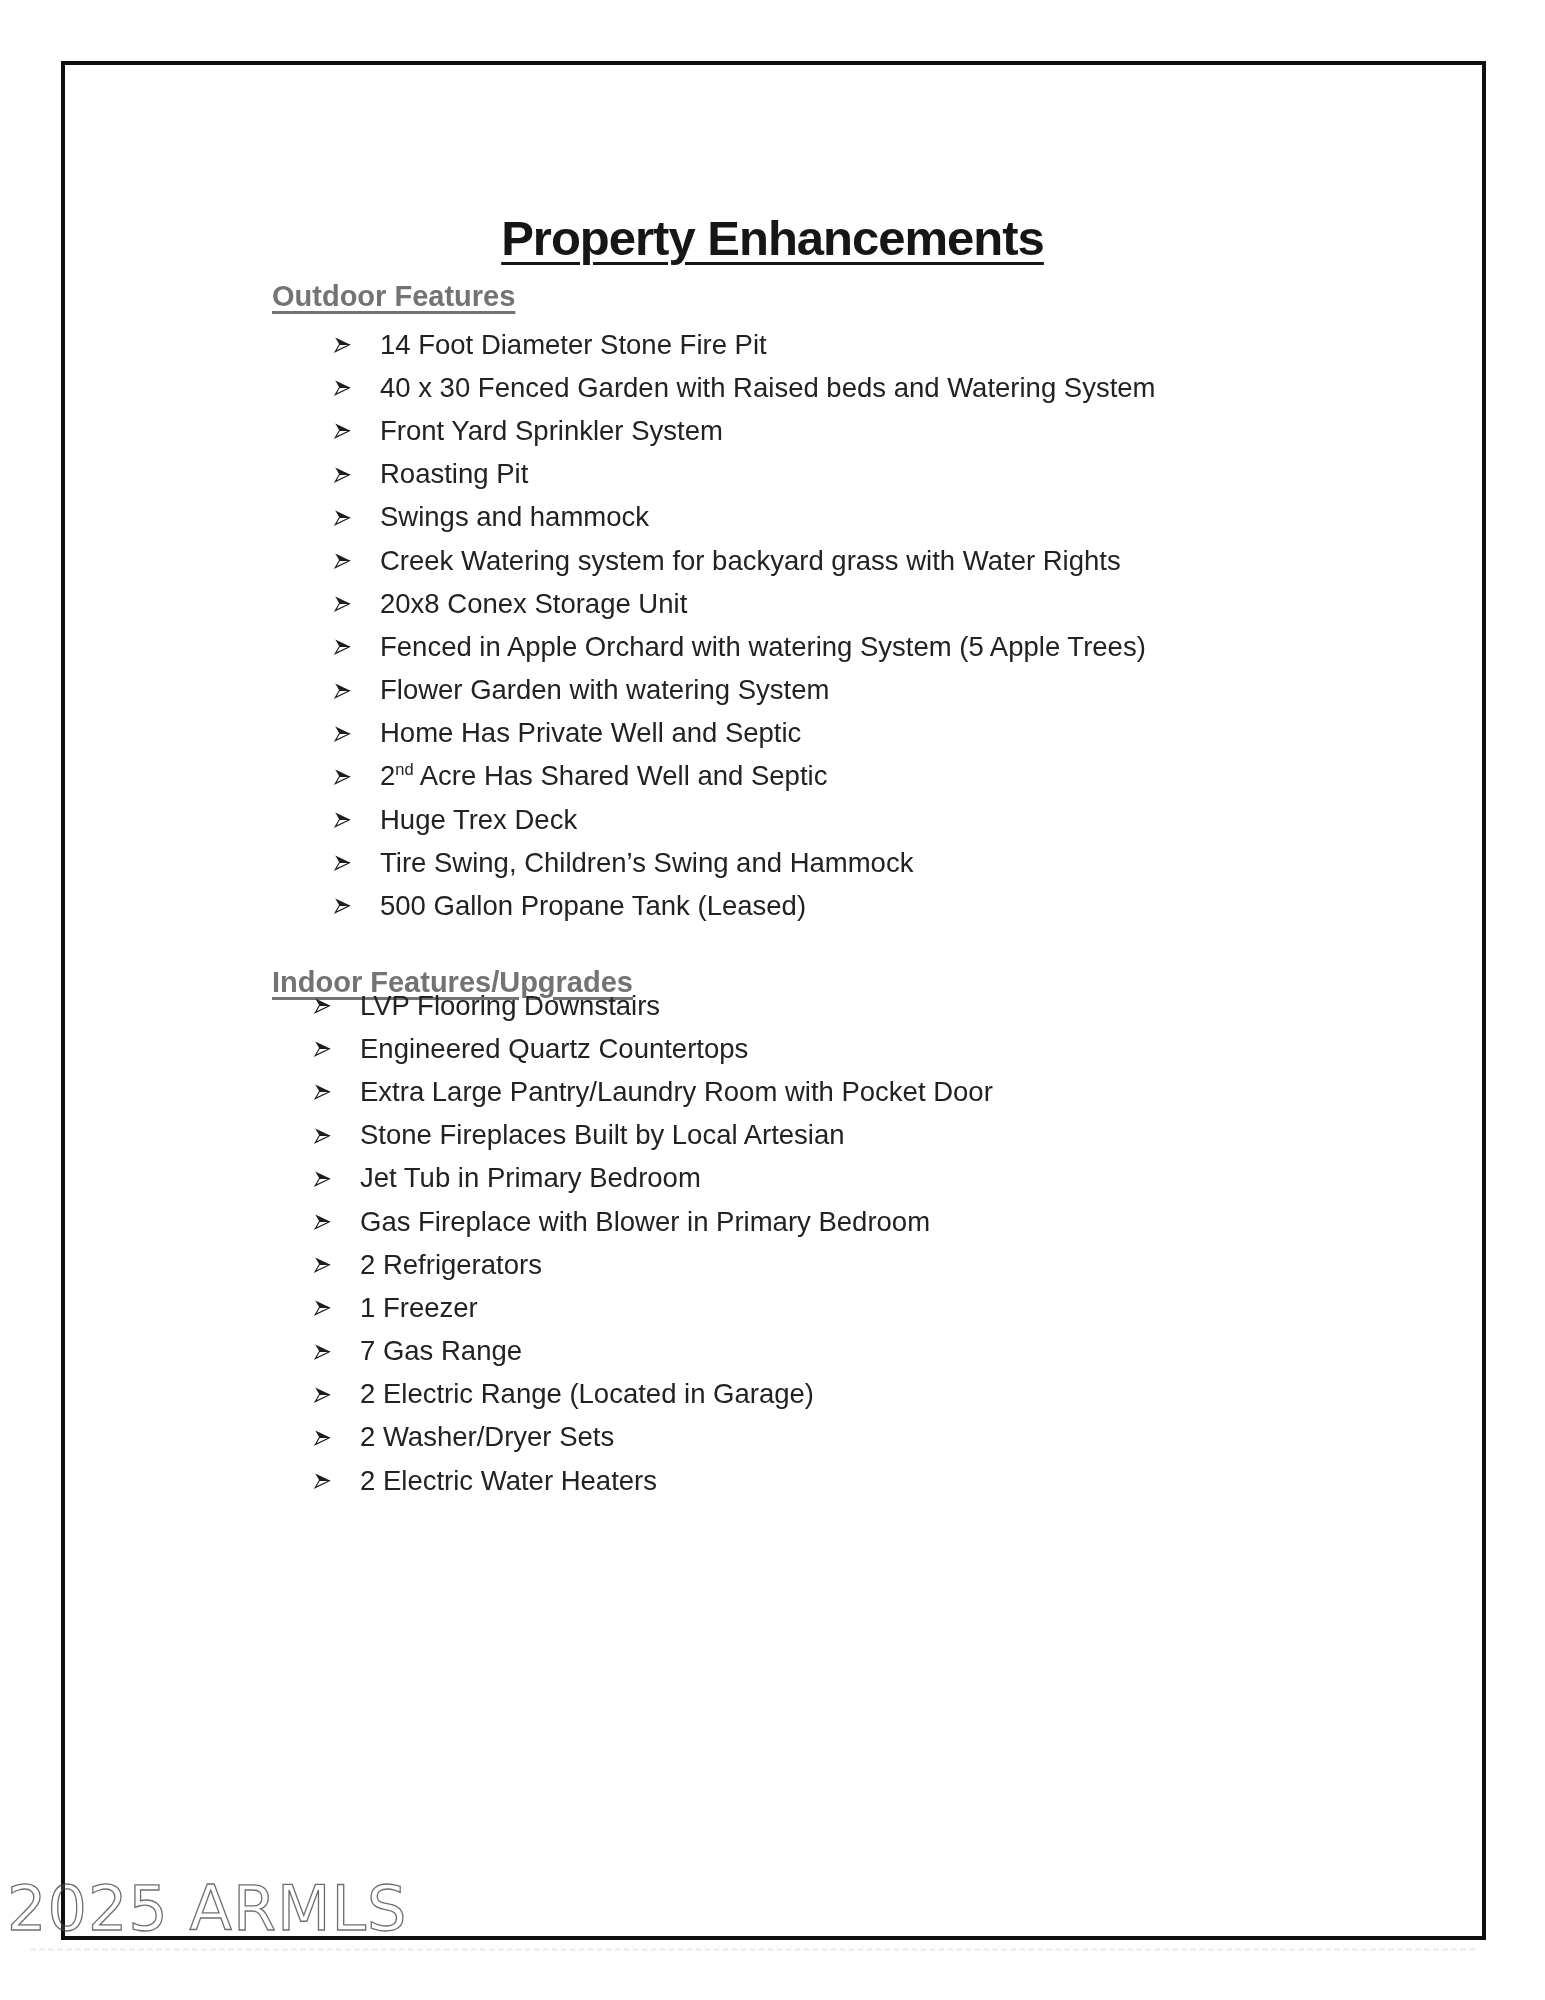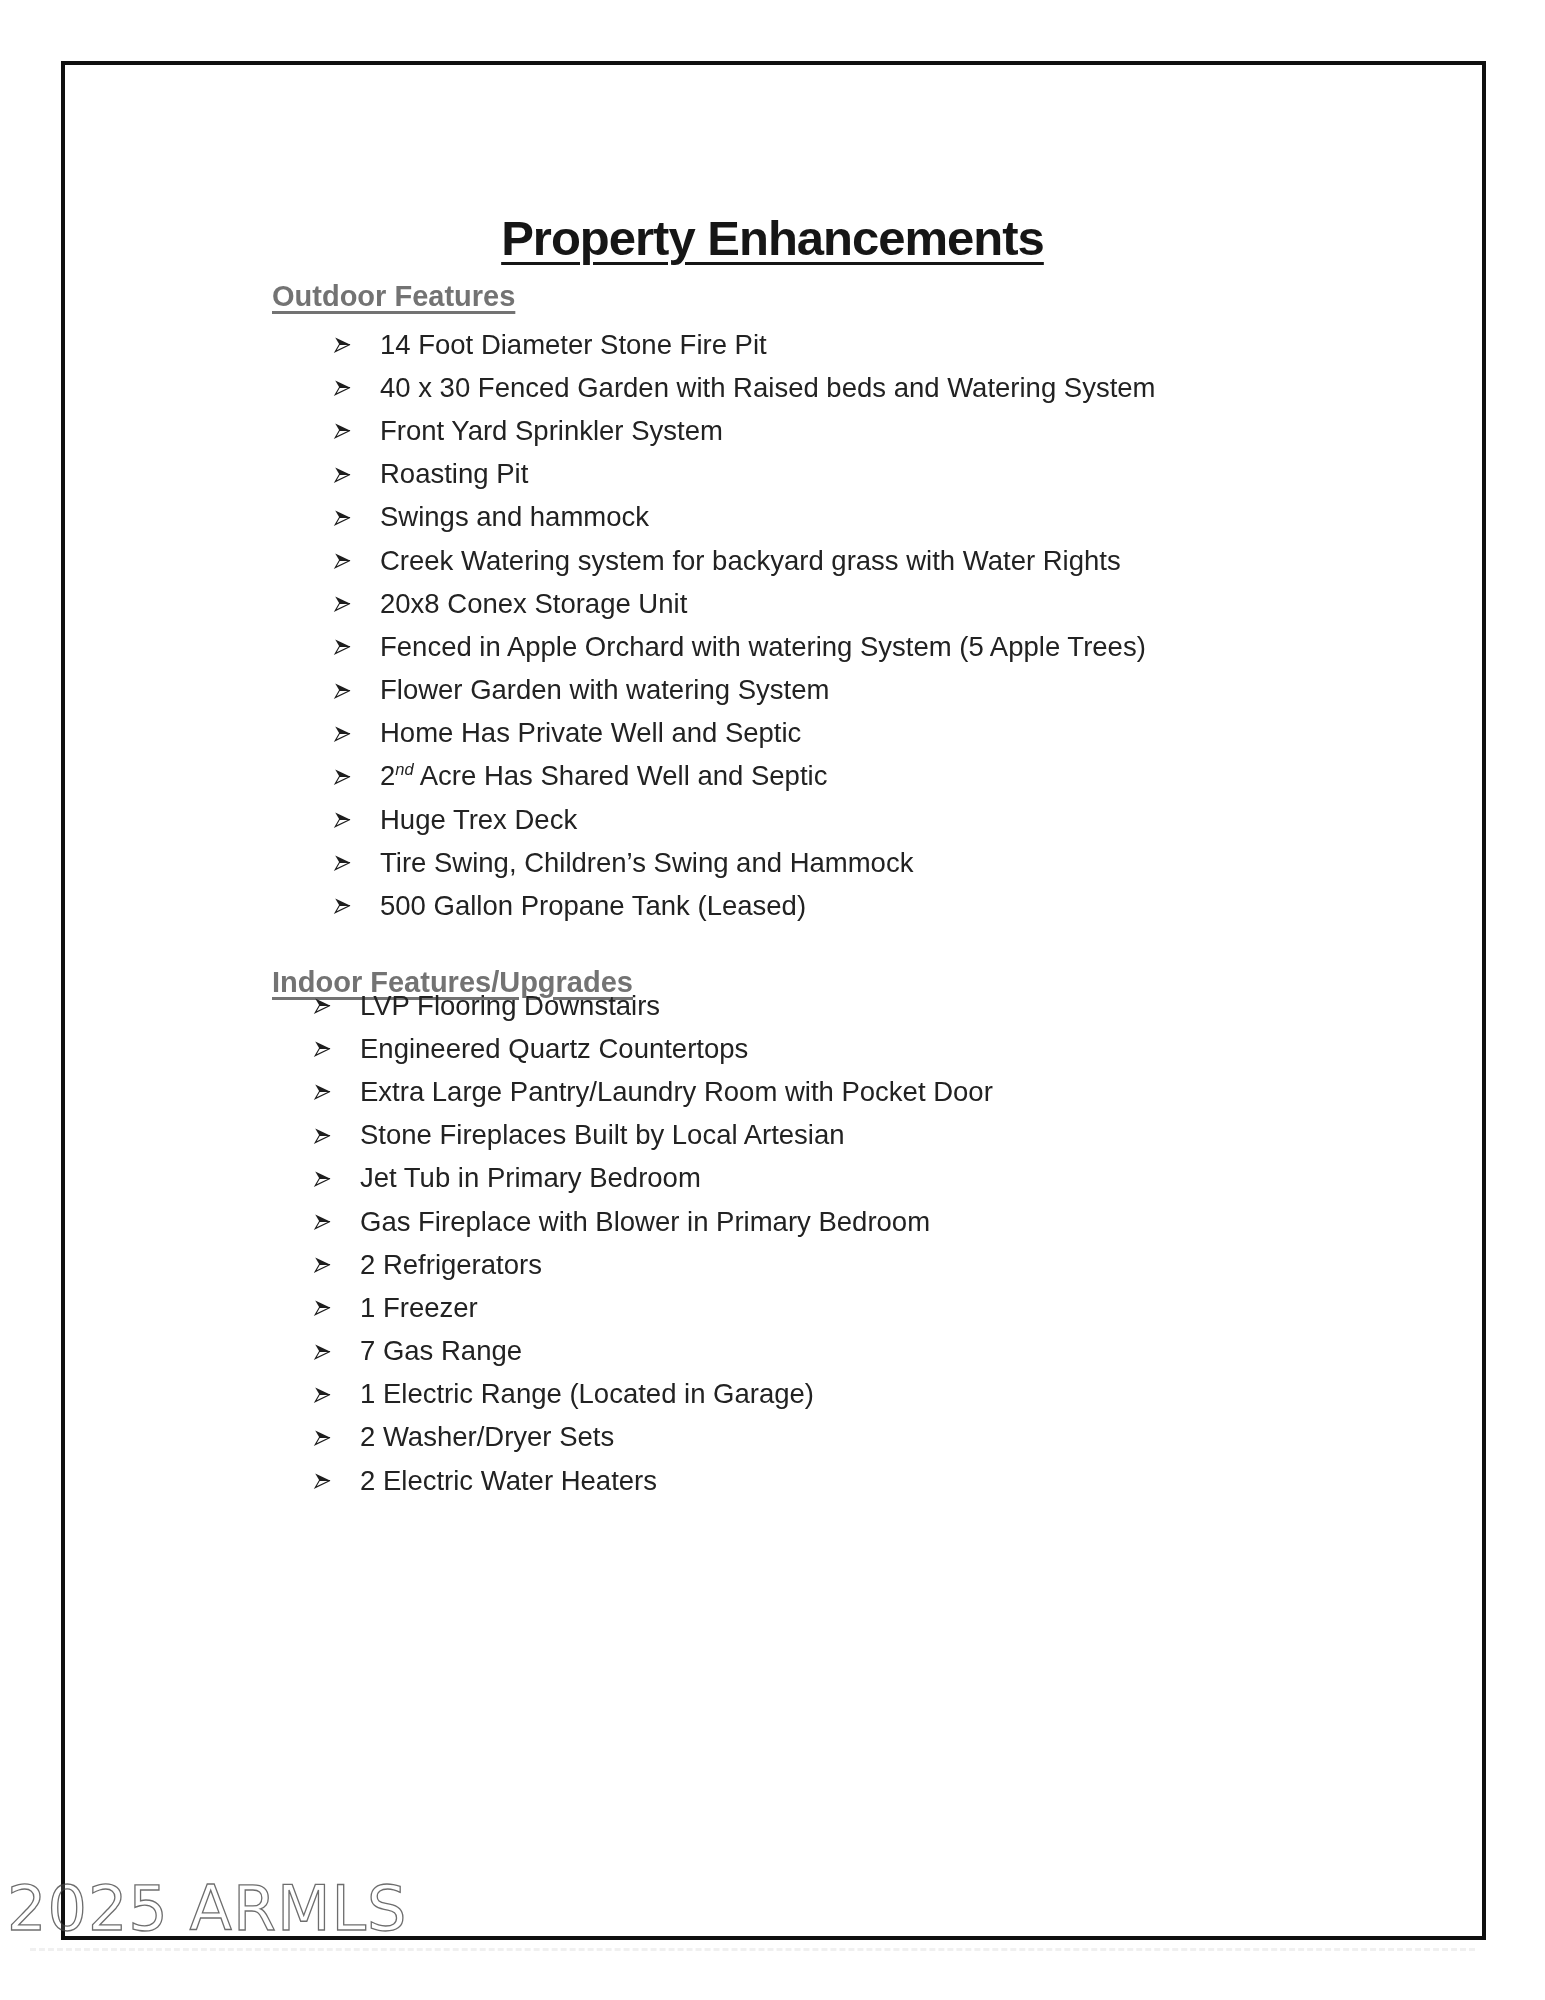--- a/index.html
+++ b/index.html
@@ -57,21 +57,20 @@
     position:absolute;left:351px;top:50%;
     transform:translateY(-50%);
     font-size:27.5px;
     white-space:nowrap;
     color:#222222;
   }
   ul.feature-list .txt sup{
     font-size:60%;
     vertical-align:super;
     line-height:0;
-    font-style:italic;
   }
   .watermark{
     position:absolute;left:7px;top:1878px;
     font-family:"DejaVu Sans", sans-serif;
     font-size:62px;line-height:1;
     color:rgba(255,255,255,0.12);
     -webkit-text-stroke:1.3px rgba(60,60,60,0.75);
     letter-spacing:1px;
     white-space:nowrap;
   }
@@ -330,21 +329,21 @@
         <span class="txt">7 Gas Range</span>
       </li>
 
       <li>
         <span class="blt">
           <svg width="21" height="21" viewBox="0 0 21 21" aria-hidden="true">
             <path d="M3.2 3.4 L18 10.5 L7.4 10.5 Z" fill="#1d1d1d"></path>
             <path d="M7.4 10.5 L18 10.5 L3.2 17.6 Z" fill="#ffffff" stroke="#1d1d1d" stroke-width="1.1" stroke-linejoin="miter"></path>
           </svg>
         </span>
-        <span class="txt">1 Electric Range (Located in Garage)</span>
+        <span class="txt">2 Electric Range (Located in Garage)</span>
       </li>
 
       <li>
         <span class="blt">
           <svg width="21" height="21" viewBox="0 0 21 21" aria-hidden="true">
             <path d="M3.2 3.4 L18 10.5 L7.4 10.5 Z" fill="#1d1d1d"></path>
             <path d="M7.4 10.5 L18 10.5 L3.2 17.6 Z" fill="#ffffff" stroke="#1d1d1d" stroke-width="1.1" stroke-linejoin="miter"></path>
           </svg>
         </span>
         <span class="txt">2 Washer/Dryer Sets</span>

